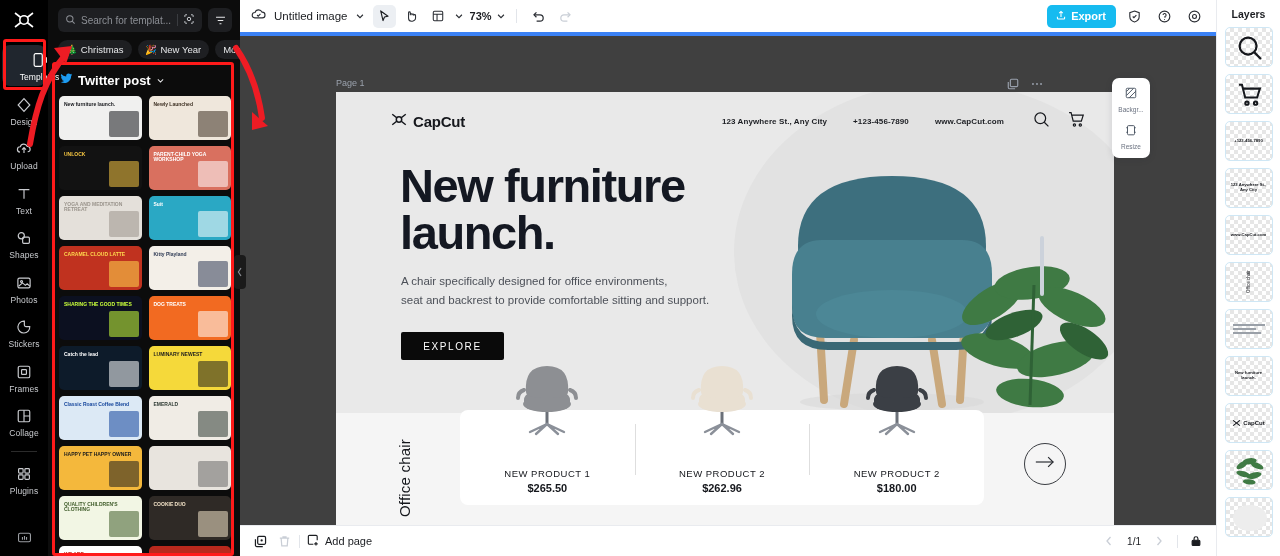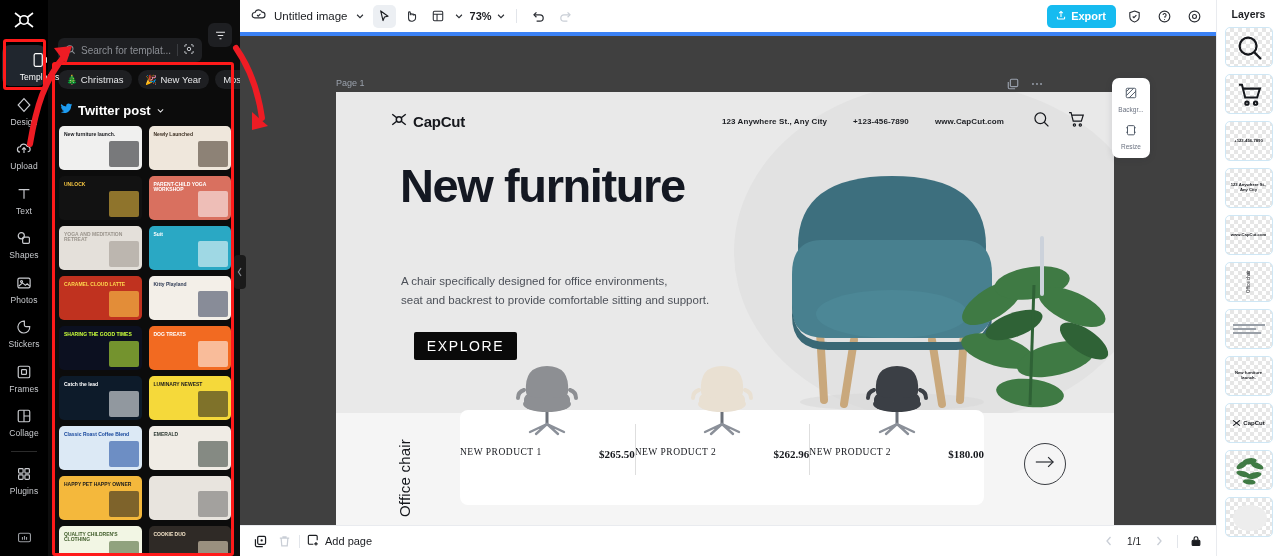--- a/index.html
+++ b/index.html
@@ -38,21 +38,21 @@
   }
 
   
   .tpanel {
     width: 192px; flex: 0 0 192px; height: 556px; background: #0c0c0c;
     position: relative; display: flex; flex-direction: column;
   }
   .tp-search { display: flex; align-items: center; gap: 6px; padding: 8px 8px 6px 10px; }
   .tp-searchbox {
     flex: 1; height: 24px; background: #1e1f22; border-radius: 6px;
-    display: flex; align-items: center; padding: 0 7px; gap: 5px; margin-top: 30px;
+    display: flex; align-items: center; padding: 0 7px; gap: 5px;
   }
   .tp-searchbox .ph { font-size: 10px; color: #8c8f95; flex:1; white-space:nowrap; overflow:hidden; }
   .tp-div { width:1px; height:12px; background:#3a3c40; }
   .tp-filter {
     width: 24px; height: 24px; background: #1e1f22; border-radius: 6px;
     display:flex; align-items:center; justify-content:center; flex:0 0 24px;
   }
   .tp-chips { display: flex; gap: 6px; padding: 2px 0 6px 10px; overflow: hidden; }
   .chip {
     height: 19px; background: #1e1f22; border-radius: 10px; padding: 0 8px;
@@ -121,36 +121,36 @@
   .ab-head { position:absolute; left: 54px; top: 18px; right: 28px; display:flex; align-items:center; }
   .brand { display:flex; align-items:center; gap:5px; }
   .brand-name { font-size: 15px; font-weight: bold; color:#15171c; letter-spacing:-.2px; }
   .ab-contact { margin-left:auto; display:flex; align-items:center; gap: 26px; }
   .ab-contact span { font-size: 8px; font-weight: bold; color:#1c1e23; letter-spacing:.1px; }
   .ab-icons { margin-left: 28px; display:flex; align-items:center; gap: 16px; }
   .ab-h1 { position:absolute; left: 64px; top: 70px; font-size: 47px; line-height: 1.0;
     font-weight: bold; color:#141822; letter-spacing:-1.4px; }
   .ab-sub { position:absolute; left: 65px; top: 180px; font-size: 11.5px; color:#4c5058; line-height: 1.62; }
   .explore {
-    position:absolute; left: 78px; top: 240px; width: 103px; height: 28px; background:#0a0a0a;
+    position:absolute; left: 65px; top: 240px; width: 103px; height: 28px; background:#0a0a0a;
     color:#fff; display:flex; align-items:center; justify-content:center;
-    font-size: 14px; letter-spacing: 1.6px; border-radius: 2px; cursor:pointer;
+    font-size: 10px; letter-spacing: 1.6px; border-radius: 2px; cursor:pointer;
   }
   .chair-main { position:absolute; right: 92px; top: 62px; width: 260px; height: 270px; }
   .plant { position:absolute; right: -10px; bottom: 118px; width: 180px; height: 160px; }
   .vert-label {
     position:absolute; left: 60px; bottom: 16px;
     writing-mode: vertical-rl; transform: rotate(180deg);
     font-size: 15px; color:#14161b; letter-spacing:.2px;
   }
   .prodcard {
     position:absolute; left: 124px; bottom: 28px; width: 524px; height: 95px;
     background:#fff; border-radius: 8px; display:flex; align-items:stretch;
   }
-  .prodcell { flex:1; position:relative; display:flex; flex-direction:row; align-items:center; justify-content:space-between; padding-bottom: 11px; font-family: Liberation Serif, serif; }
+  .prodcell { flex:1; position:relative; display:flex; flex-direction:column; align-items:center; justify-content:flex-end; padding-bottom: 11px; }
   .prodcell + .prodcell::before { content:""; position:absolute; left:0; top: 14px; bottom: 30px; width:1px; background:#dedede; }
   .pname { font-size: 9.5px; color:#15171c; letter-spacing:.5px; }
   .pprice { font-size: 11px; font-weight: bold; color:#15171c; margin-top: 3px; }
   .prod-thumb { position:absolute; top:-56px; left:50%; transform:translateX(-50%); width: 86px; height: 86px; }
   .nextcircle {
     position:absolute; right: 48px; bottom: 48px; width: 42px; height: 42px; border-radius:50%;
     border: 1.4px solid #3a3d42; display:flex; align-items:center; justify-content:center; cursor:pointer;
   }
 
   .float-tools {
@@ -635,20 +635,21 @@
             <g fill="#2f6236">
               <ellipse cx="70" cy="70" rx="30" ry="12" transform="rotate(-20 70 70)"></ellipse>
               <ellipse cx="140" cy="86" rx="28" ry="12" transform="rotate(34 140 86)"></ellipse>
             </g>
             <path d="M90 30 L86 150" stroke="#2f6236" stroke-width="3" fill="none"></path>
           </svg>
         </div>
 
         <h1 class="ab-h1">
           <span>New furniture</span><br>
+          <span>launch.</span>
         </h1>
 
         <div class="ab-sub">
           <div>A chair specifically designed for office environments,</div>
           <div>seat and backrest to provide comfortable sitting and support.</div>
         </div>
 
         <div class="explore">EXPLORE</div>
 
         <div class="vert-label">Office chair</div>

